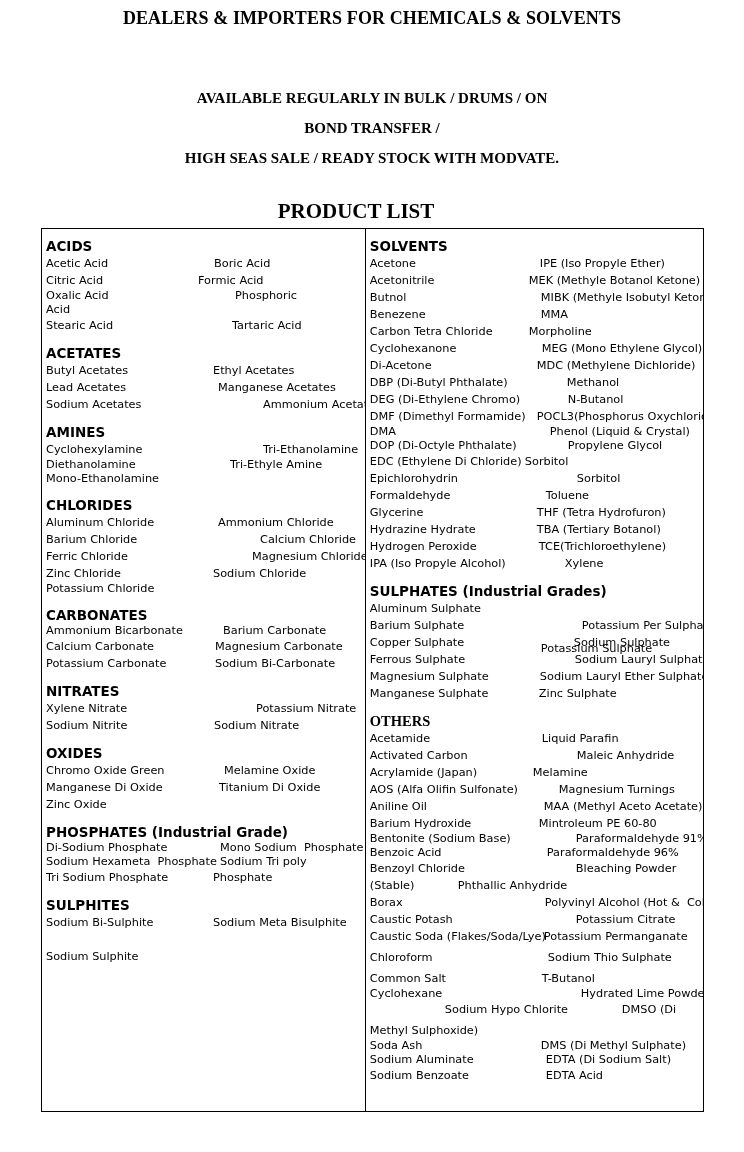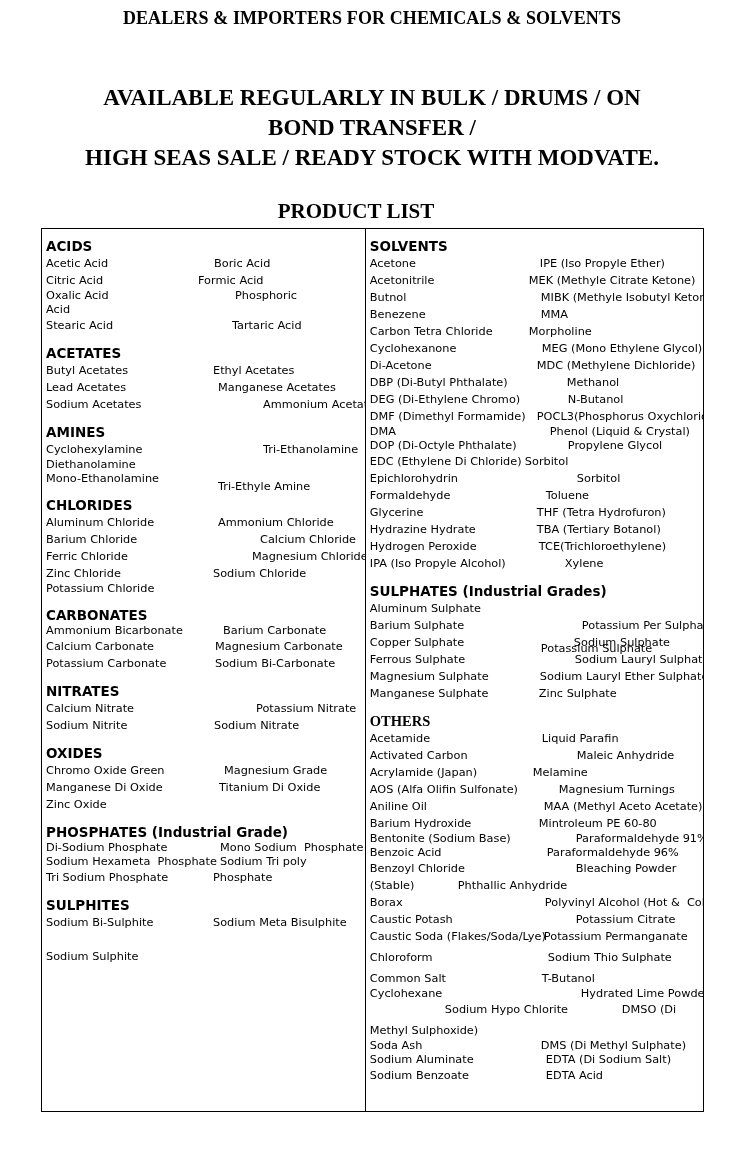--- a/index.html
+++ b/index.html
@@ -27,21 +27,21 @@
     position: absolute;
     left: 0; top: 8px;
     width: 744px;
     font-size: 18px;
     letter-spacing: 0.1px;
   }
   #title-block2 {
     position: absolute;
     left: 44px; top: 83px;
     width: 656px;
-    font-size: 23px;
+    font-size: 15px;
     line-height: 30px;
   }
   #title-line5 {
     position: absolute;
     left: 0; top: 199px;
     width: 712px;
     font-size: 21px;
   }
 
   
@@ -137,60 +137,60 @@
         <div class="row tight"><span class="cell-a">Acid</span></div>
         <div class="row"><span class="cell-a">Stearic Acid</span><span class="cell-b" style="left: 186px;">Tartaric Acid</span></div>
         <div class="sec-gap"></div>
         <div class="sec-head">ACETATES</div>
         <div class="row"><span class="cell-a">Butyl Acetates</span><span class="cell-b" style="left: 167px;">Ethyl Acetates</span></div>
         <div class="row"><span class="cell-a">Lead Acetates</span><span class="cell-b" style="left: 172px;">Manganese Acetates</span></div>
         <div class="row"><span class="cell-a">Sodium Acetates</span><span class="cell-b" style="left: 217px;">Ammonium Acetates</span></div>
         <div class="sec-gap"></div>
         <div class="sec-head">AMINES</div>
         <div class="row"><span class="cell-a">Cyclohexylamine</span><span class="cell-b" style="left: 217px;">Tri-Ethanolamine</span></div>
-        <div class="row tight"><span class="cell-a">Diethanolamine</span><span class="cell-b" style="left: 172px; margin-top: 22px;">Tri-Ethyle Amine</span></div>
+        <div class="row tight"><span class="cell-a">Diethanolamine</span><span class="cell-b" style="left: 184px;">Tri-Ethyle Amine</span></div>
         <div class="row tight"><span class="cell-a">Mono-Ethanolamine</span></div>
         <div class="sec-gap"></div>
         <div class="sec-head">CHLORIDES</div>
         <div class="row"><span class="cell-a">Aluminum Chloride</span><span class="cell-b" style="left: 172px;">Ammonium Chloride</span></div>
         <div class="row"><span class="cell-a">Barium Chloride</span><span class="cell-b" style="left: 214px;">Calcium Chloride</span></div>
         <div class="row"><span class="cell-a">Ferric Chloride</span><span class="cell-b" style="left: 206px;">Magnesium Chloride</span></div>
         <div class="row"><span class="cell-a">Zinc Chloride</span><span class="cell-b" style="left: 167px;">Sodium Chloride</span></div>
         <div class="row tight"><span class="cell-a">Potassium Chloride</span></div>
         <div class="sec-gap"></div>
         <div class="sec-head">CARBONATES</div>
         <div class="row tight"><span class="cell-a">Ammonium Bicarbonate</span><span class="cell-b" style="left: 177px;">Barium Carbonate</span></div>
         <div class="row"><span class="cell-a">Calcium Carbonate</span><span class="cell-b" style="left: 169px;">Magnesium Carbonate</span></div>
         <div class="row"><span class="cell-a">Potassium Carbonate</span><span class="cell-b" style="left: 169px;">Sodium Bi-Carbonate</span></div>
         <div class="sec-gap"></div>
         <div class="sec-head">NITRATES</div>
-        <div class="row"><span class="cell-a">Calcium Nitrate</span><span class="cell-b" style="left: 210px;">Potassium Nitrate</span></div>
+        <div class="row"><span class="cell-a">Xylene Nitrate</span><span class="cell-b" style="left: 210px;">Potassium Nitrate</span></div>
         <div class="row"><span class="cell-a">Sodium Nitrite</span><span class="cell-b" style="left: 168px;">Sodium Nitrate</span></div>
         <div class="sec-gap"></div>
         <div class="sec-head">OXIDES</div>
-        <div class="row"><span class="cell-a">Chromo Oxide Green</span><span class="cell-b" style="left: 178px;">Magnesium Grade</span></div>
+        <div class="row"><span class="cell-a">Chromo Oxide Green</span><span class="cell-b" style="left: 178px;">Melamine Oxide</span></div>
         <div class="row"><span class="cell-a">Manganese Di Oxide</span><span class="cell-b" style="left: 173px;">Titanium Di Oxide</span></div>
         <div class="row"><span class="cell-a">Zinc Oxide</span></div>
         <div class="sec-gap"></div>
         <div class="sec-head">PHOSPHATES (Industrial Grade)</div>
         <div class="row tight"><span class="cell-a">Di-Sodium Phosphate</span><span class="cell-b" style="left: 174px;">Mono Sodium  Phosphate</span></div>
         <div class="row tight"><span class="cell-a">Sodium Hexameta  Phosphate</span><span class="cell-b" style="left: 174px;">Sodium Tri poly</span></div>
         <div class="row"><span class="cell-a">Tri Sodium Phosphate</span><span class="cell-b" style="left: 167px;">Phosphate</span></div>
         <div class="sec-gap"></div>
         <div class="sec-head">SULPHITES</div>
         <div class="row"><span class="cell-a">Sodium Bi-Sulphite</span><span class="cell-b" style="left: 167px;">Sodium Meta Bisulphite</span></div>
         <div class="row"><span class="cell-a"></span></div>
         <div class="row"><span class="cell-a">Sodium Sulphite</span></div>
       </div>
   </div>
   <div class="col col-right">
     <div class="col-inner" id="right-col-body">
         <div class="sec-head">SOLVENTS</div>
         <div class="row"><span class="cell-a">Acetone</span><span class="cell-b" style="left: 170px;">IPE (Iso Propyle Ether)</span></div>
-        <div class="row"><span class="cell-a">Acetonitrile</span><span class="cell-b" style="left: 159px;">MEK (Methyle Citrate Ketone)</span></div>
+        <div class="row"><span class="cell-a">Acetonitrile</span><span class="cell-b" style="left: 159px;">MEK (Methyle Botanol Ketone)</span></div>
         <div class="row"><span class="cell-a">Butnol</span><span class="cell-b" style="left: 171px;">MIBK (Methyle Isobutyl Ketone)</span></div>
         <div class="row"><span class="cell-a">Benezene</span><span class="cell-b" style="left: 171px;">MMA</span></div>
         <div class="row"><span class="cell-a">Carbon Tetra Chloride</span><span class="cell-b" style="left: 159px;">Morpholine</span></div>
         <div class="row"><span class="cell-a">Cyclohexanone</span><span class="cell-b" style="left: 172px;">MEG (Mono Ethylene Glycol)</span></div>
         <div class="row"><span class="cell-a">Di-Acetone</span><span class="cell-b" style="left: 167px;">MDC (Methylene Dichloride)</span></div>
         <div class="row"><span class="cell-a">DBP (Di-Butyl Phthalate)</span><span class="cell-b" style="left: 197px;">Methanol</span></div>
         <div class="row"><span class="cell-a">DEG (Di-Ethylene Chromo)</span><span class="cell-b" style="left: 198px;">N-Butanol</span></div>
         <div class="row"><span class="cell-a">DMF (Dimethyl Formamide)</span><span class="cell-b" style="left: 167px;">POCL3(Phosphorus Oxychloride)</span></div>
         <div class="row tight"><span class="cell-a">DMA</span><span class="cell-b" style="left: 180px;">Phenol (Liquid &amp; Crystal)</span></div>
         <div class="row tight"><span class="cell-a">DOP (Di-Octyle Phthalate)</span><span class="cell-b" style="left: 198px;">Propylene Glycol</span></div>

